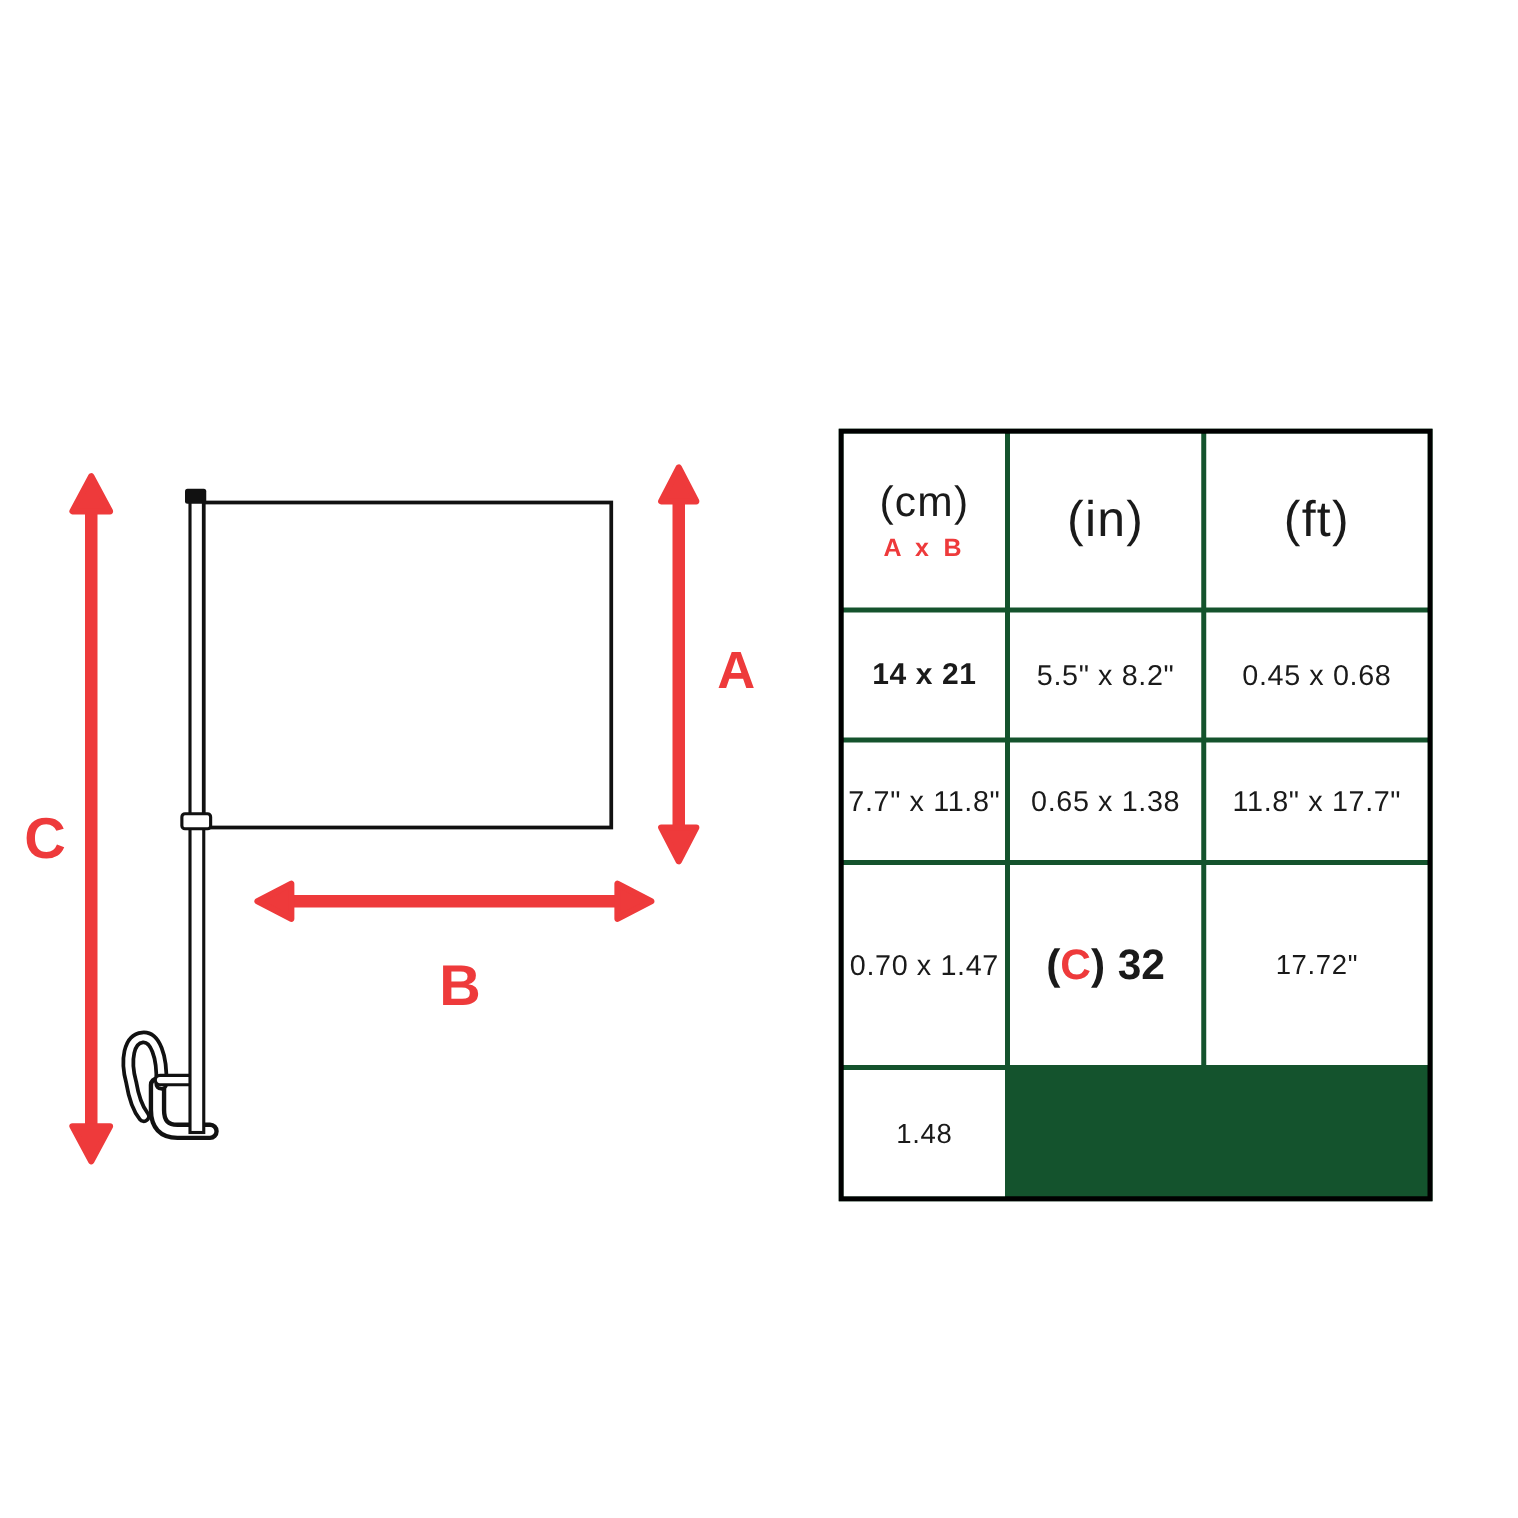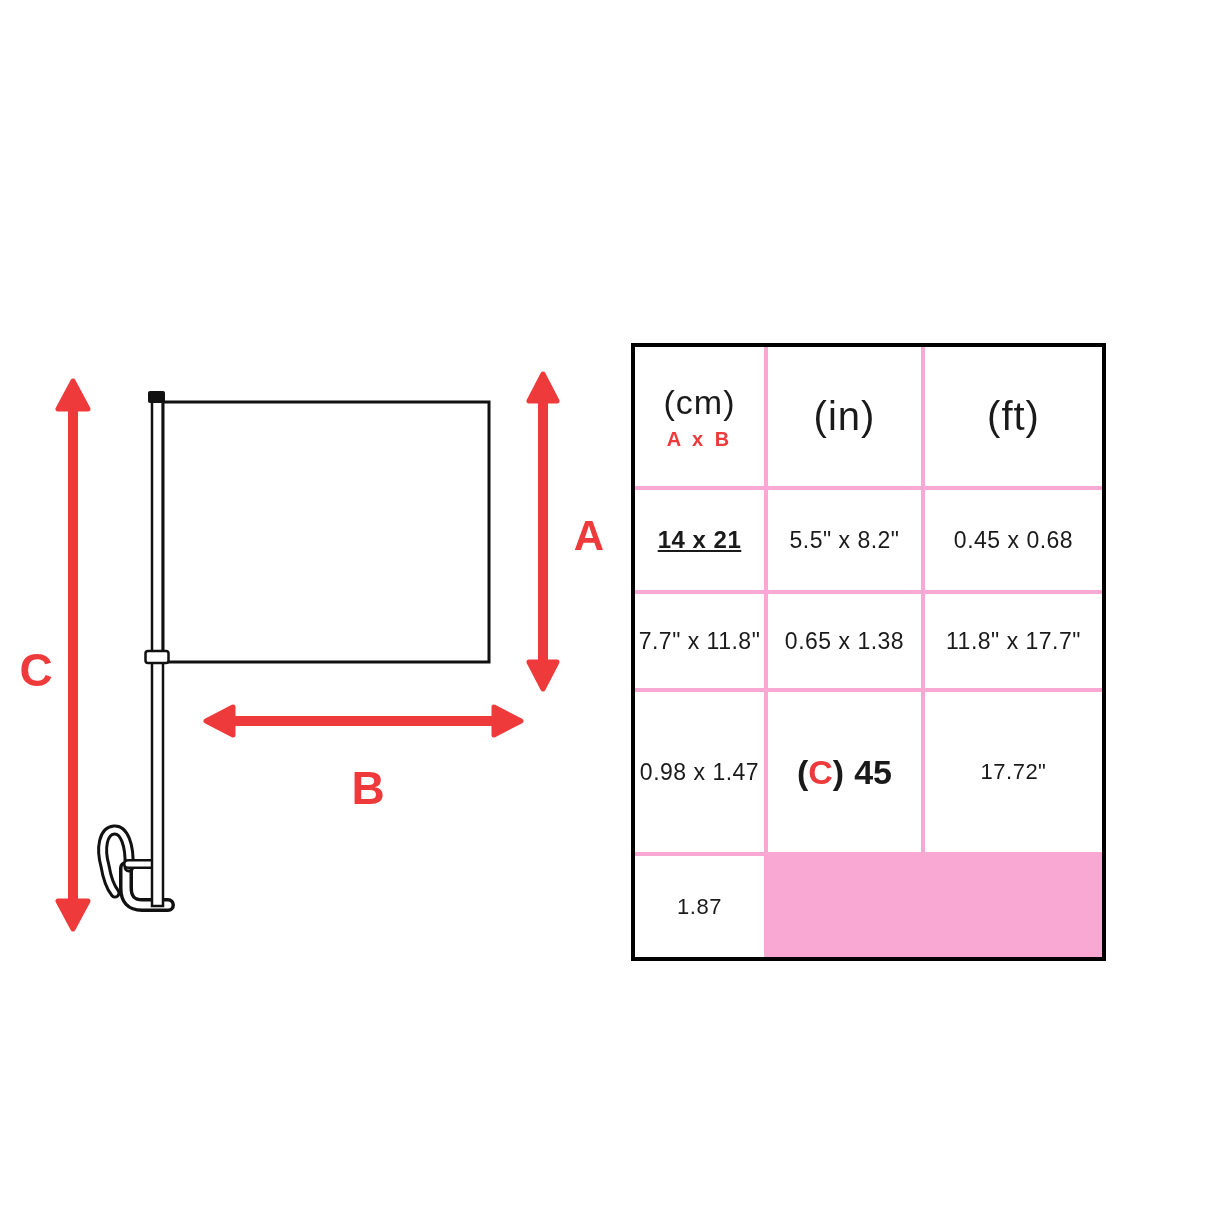--- a/index.html
+++ b/index.html
@@ -17,42 +17,42 @@
     width: 1214px; height: 1214px;
   }
   .dim-label {
     font-family: "Liberation Sans", sans-serif;
     font-weight: bold;
     fill: #ee3a3b;
   }
   
   .size-table {
     position: absolute;
-    left: 631px;
+    left: 671px;
     top: 343px;
     display: grid;
     grid-template-columns: 129px 153px 177px;
     grid-template-rows: 139px 100px 94px 160px 101px;
     gap: 4px;
-    background: #f9a8d4;
+    background: #14532d;
     border: 4px solid #000000;
   }
   .tcell {
     background: #ffffff;
     display: flex;
     flex-direction: column;
     align-items: center;
     justify-content: center;
     color: #1a1a1a;
     text-align: center;
   }
   .hdr-unit   { font-size: 34px; letter-spacing: 1px; }
   .hdr-axb    { font-size: 20px; font-weight: bold; color: #ee3a3b; letter-spacing: 3px; margin-top: 6px; }
   .hdr-other  { font-size: 40px; letter-spacing: 1px; }
-  .cell-cm    { font-size: 24px; font-weight: bold; letter-spacing: 0.5px; text-decoration: underline; }
+  .cell-cm    { font-size: 24px; font-weight: bold; letter-spacing: 0.5px; }
   .cell-val   { font-size: 23px; letter-spacing: 0.5px; }
   .cell-val-sm{ font-size: 22px; letter-spacing: 0.5px; }
   .last-cm    { font-size: 34px; font-weight: bold; flex-direction: row; }
   .last-cm .c-red { color: #ee3a3b; }
   .last-cm .c-val { margin-left: 10px; }
 </style>
 </head>
 <body>
 
 <div class="canvas">
@@ -129,30 +129,30 @@
       <span class="cell-val">7.7" x 11.8"</span>
     </div>
     <div class="tcell">
       <span class="cell-val">0.65 x 1.38</span>
     </div>
 
     <div class="tcell">
       <span class="cell-val">11.8" x 17.7"</span>
     </div>
     <div class="tcell">
-      <span class="cell-val">0.98 x 1.47</span>
+      <span class="cell-val">0.70 x 1.47</span>
     </div>
 
     <div class="tcell last-cm">
       <span>(</span>
         <span class="c-red">C</span>
         <span>)</span>
-        <span class="c-val">45</span>
+        <span class="c-val">32</span>
     </div>
     <div class="tcell">
       <span class="cell-val-sm">17.72"</span>
     </div>
     <div class="tcell">
-      <span class="cell-val-sm">1.87</span>
+      <span class="cell-val-sm">1.48</span>
     </div>
   </div>
 
 </div>
 
 </body></html>

